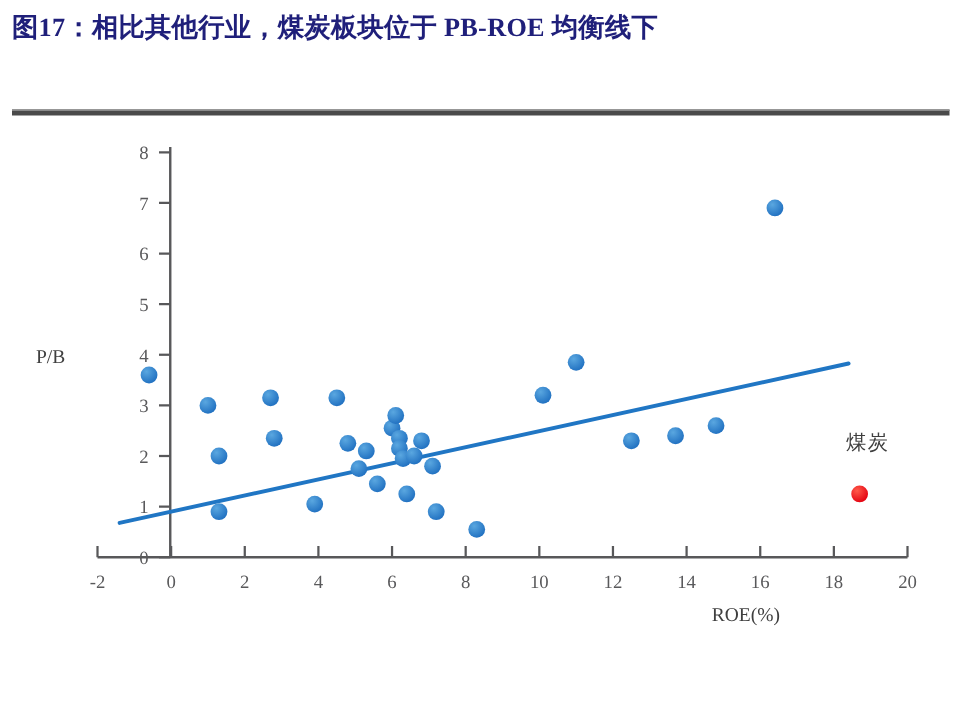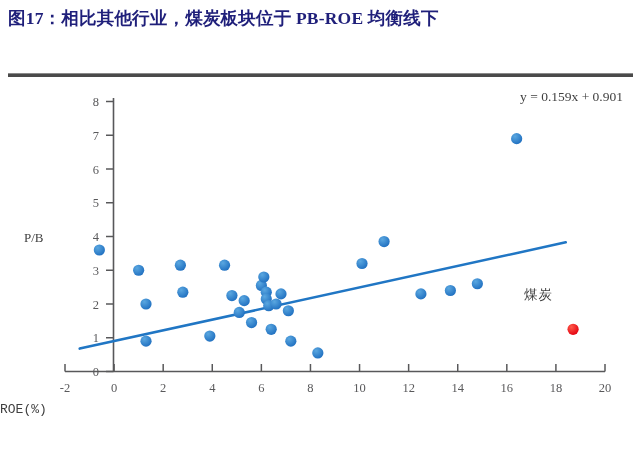--- a/index.html
+++ b/index.html
@@ -16,23 +16,23 @@
   
   .chart{position:absolute;left:0;top:80px;width:641px;height:340px;}
   .plot-svg{position:absolute;left:0;top:0;}
 
   
   .eqn{position:absolute;right:18px;top:8px;text-align:right;font-size:13.5px;line-height:17px;
        color:#3f3f3f;font-family:"Liberation Serif",serif;white-space:nowrap;}
   .eqn sup{font-size:9.5px;vertical-align:super;}
   .ylab{position:absolute;left:24px;top:150px;font-size:13px;color:#3f3f3f;
         font-family:"Liberation Serif",serif;text-align:center;}
-  .xlab{position:absolute;left:0;top:322px;width:520px;text-align:left;font-size:13px;
-        color:#3f3f3f;font-family:Liberation Mono, monospace;}
-  .series-label{position:absolute;left:524px;top:206px;font-size:13.5px;color:#3f3f3f;
+  .xlab{position:absolute;left:0;top:322px;width:520px;text-align:right;font-size:13px;
+        color:#3f3f3f;font-family:Liberation Serif, serif;}
+  .series-label{position:absolute;left:564px;top:206px;font-size:13.5px;color:#3f3f3f;
         font-family:Liberation Mono, monospace;letter-spacing:1px;}
 
   .tick-text{font-family:"Liberation Serif",serif;font-size:12.5px;fill:#59595b;}
 </style>
 </head>
 <body>
 
 <div id="root">
 
   <div class="title-wrap">
@@ -139,21 +139,20 @@
           <circle cx="384.0909090909091" cy="161.5625" r="5.6" fill="url(#g0)"></circle>
           <circle cx="420.9090909090909" cy="213.875" r="5.6" fill="url(#g0)"></circle>
           <circle cx="450.3636363636364" cy="210.5" r="5.6" fill="url(#g0)"></circle>
           <circle cx="477.3636363636364" cy="203.75" r="5.6" fill="url(#g0)"></circle>
           <circle cx="516.6363636363636" cy="58.625" r="5.6" fill="url(#g0)"></circle>
           <circle cx="573.0909090909091" cy="249.3125" r="5.6" fill="url(#g1)"></circle>
         </g>
     </svg>
 
     <div class="eqn">
-      <div>y = 0.159x + 0.901</div>
     </div>
 
     <div class="ylab">P/B</div>
     <div class="xlab">ROE(%)</div>
     <div class="series-label">煤炭</div>
   </div>
 
 </div>
 
 </body></html>

